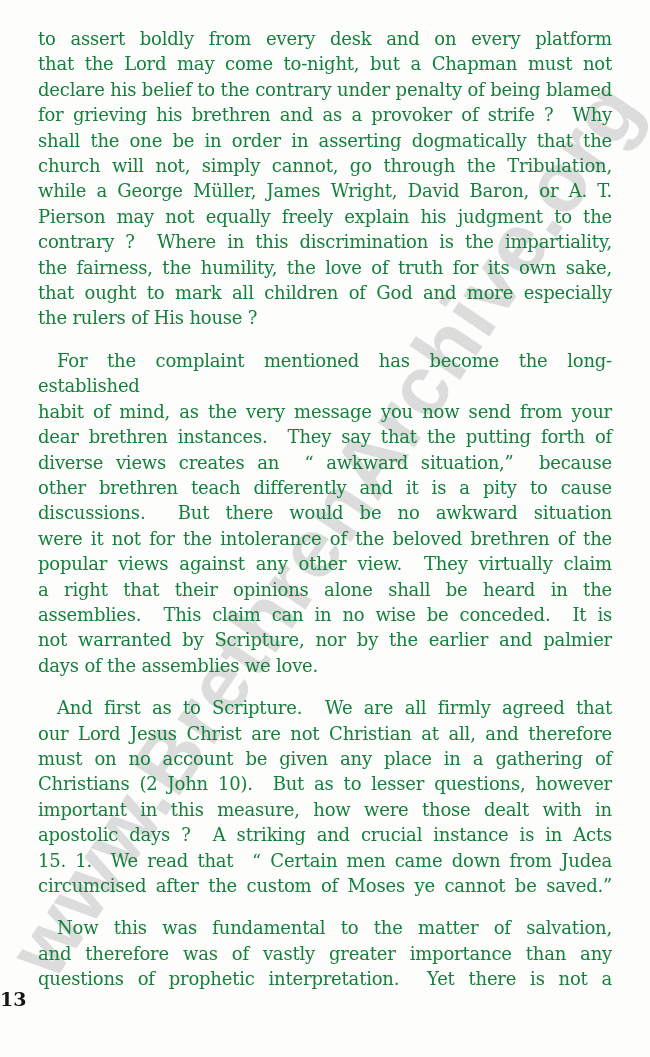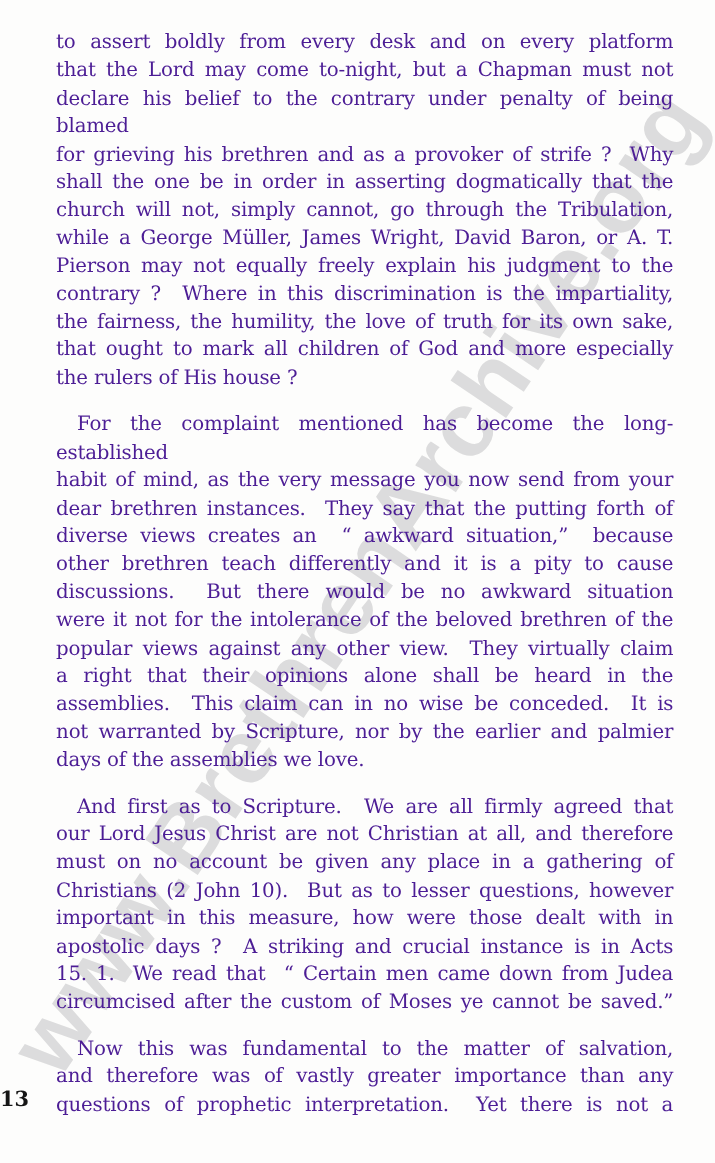--- a/index.html
+++ b/index.html
@@ -28,25 +28,25 @@
     font-weight: bold;
     font-size: 84px;
     letter-spacing: 1px;
     color: rgba(145, 145, 148, 0.30);
     white-space: nowrap;
     user-select: none;
     z-index: 1;
   }
   .page-text {
     position: absolute;
-    left: 51px;
+    left: 38px;
     right: 38px;
     top: 26px;
     z-index: 2;
-    color: #4c1d95;
+    color: #15803d;
     font-size: 18px;
     line-height: 25.4px;
     letter-spacing: -0.2px;
   }
   .paragraph {
     margin: 0;
     padding: 0;
   }
   .line {
     text-align: justify;

